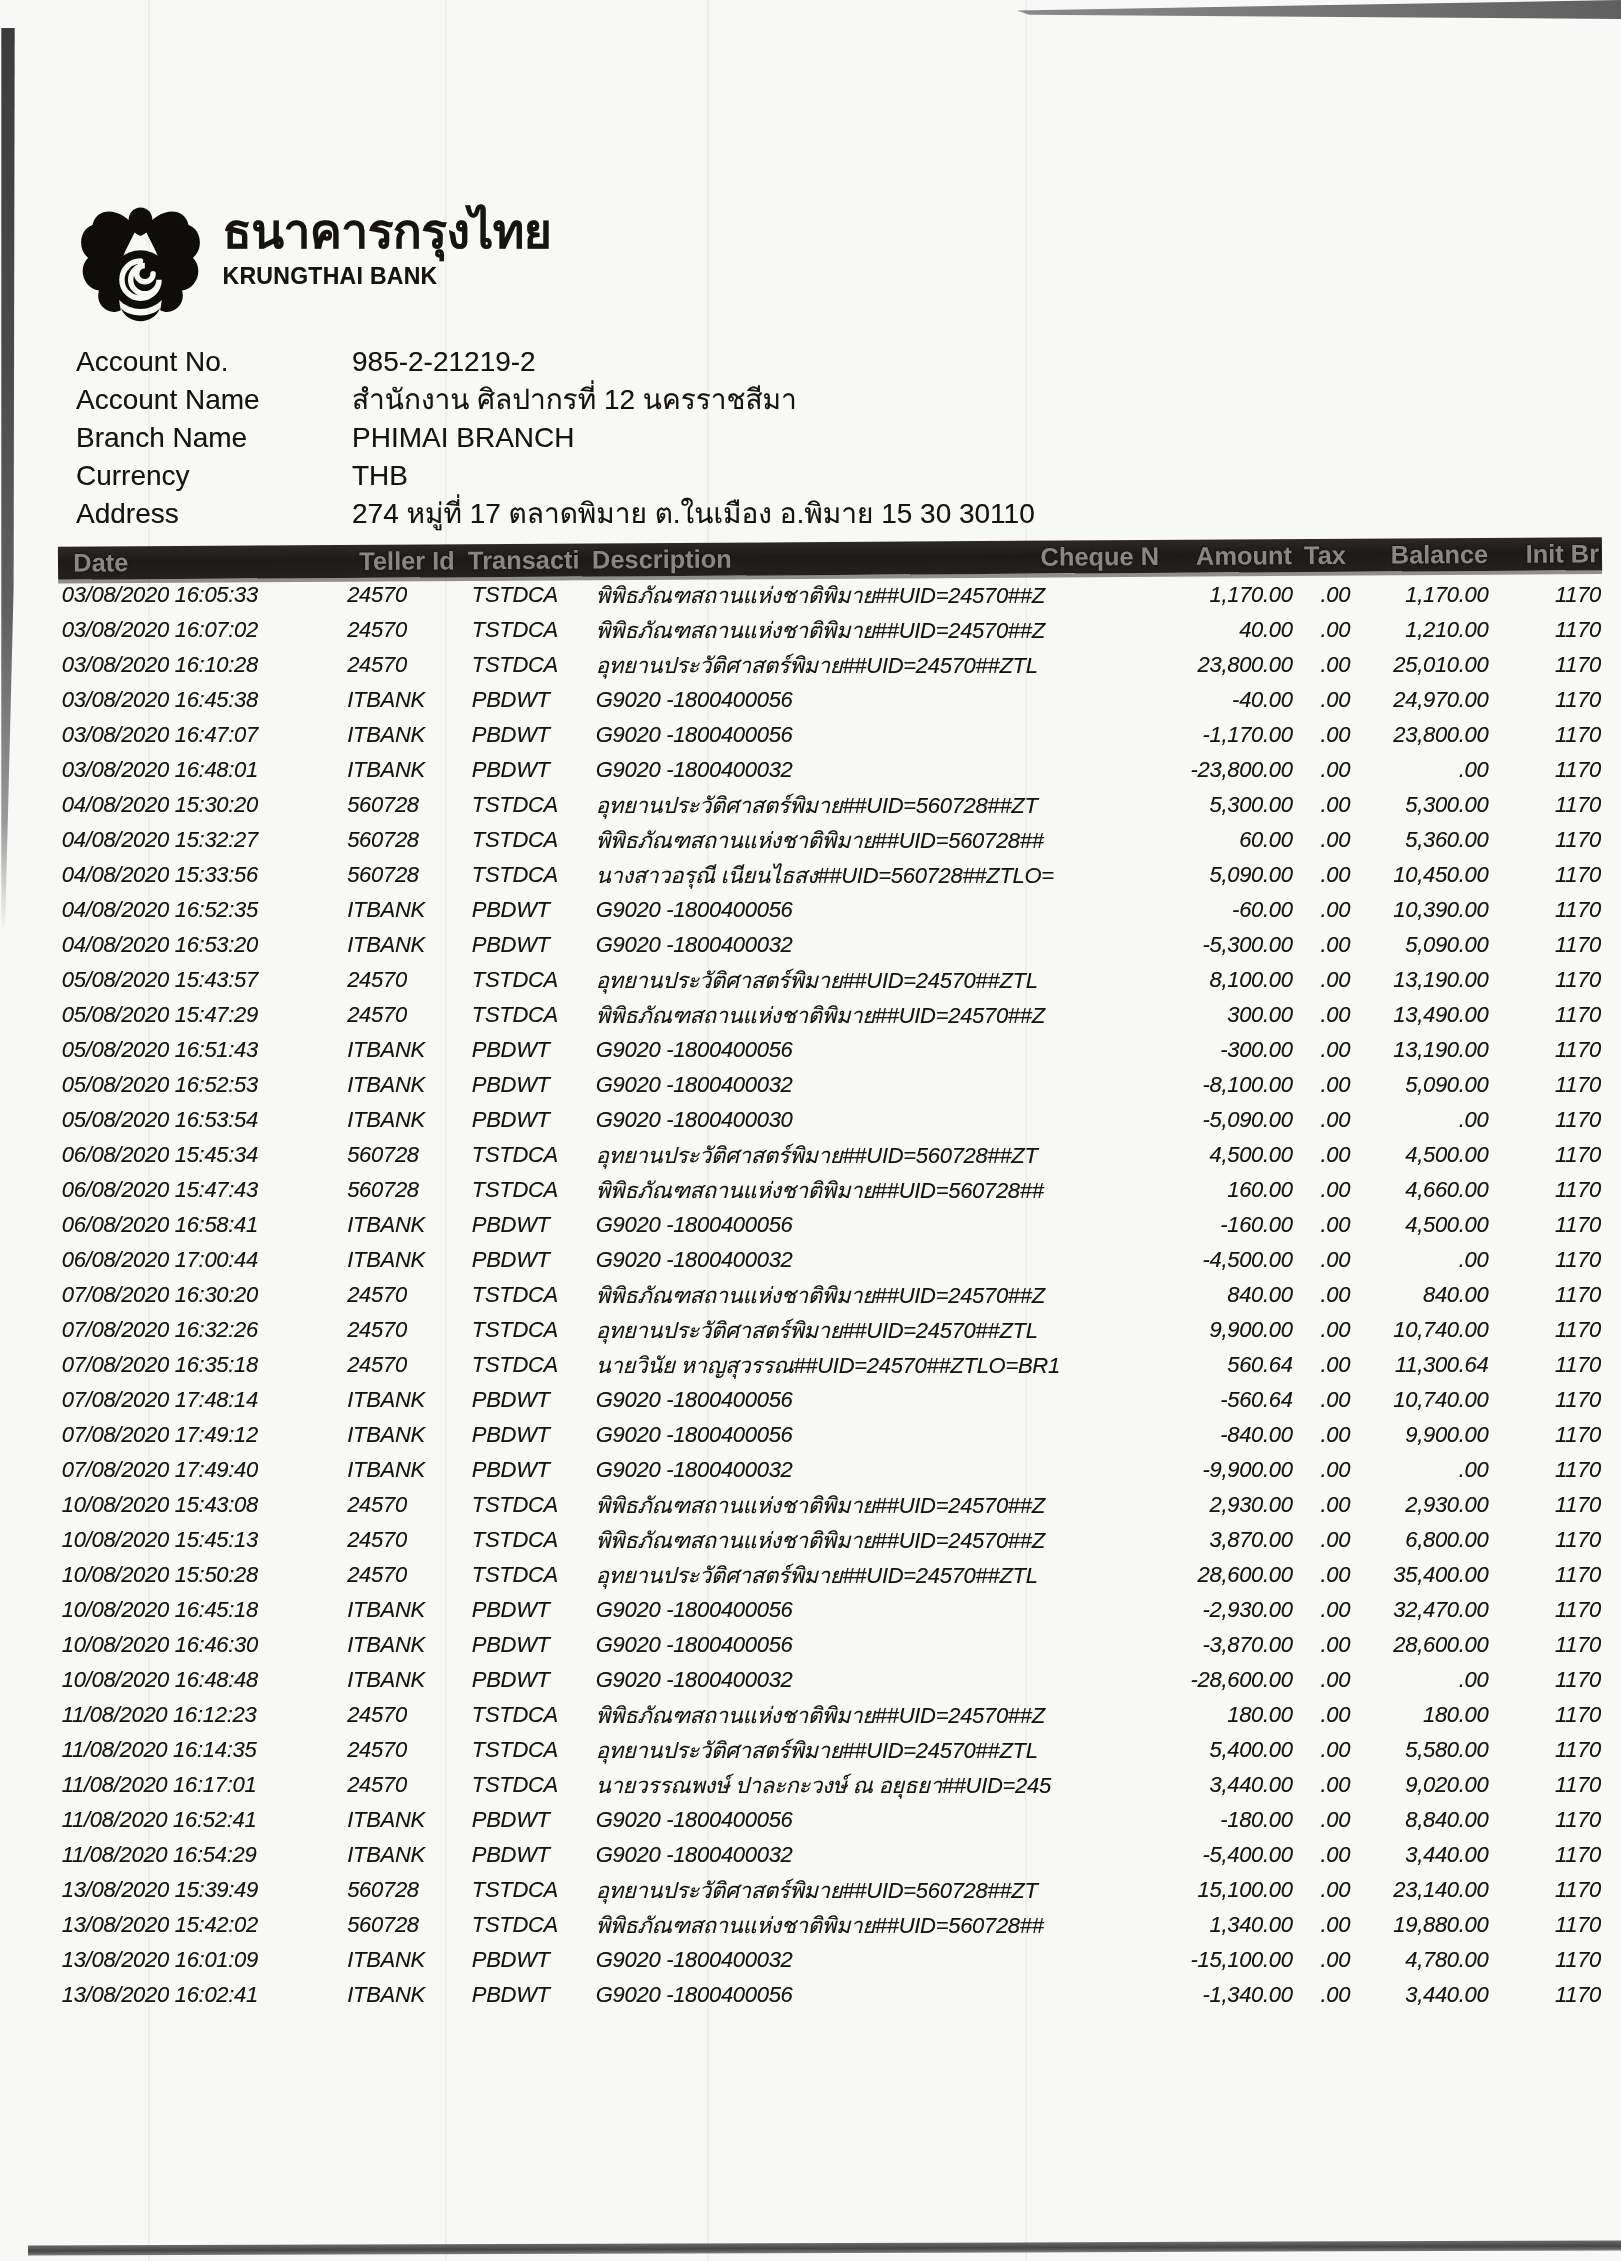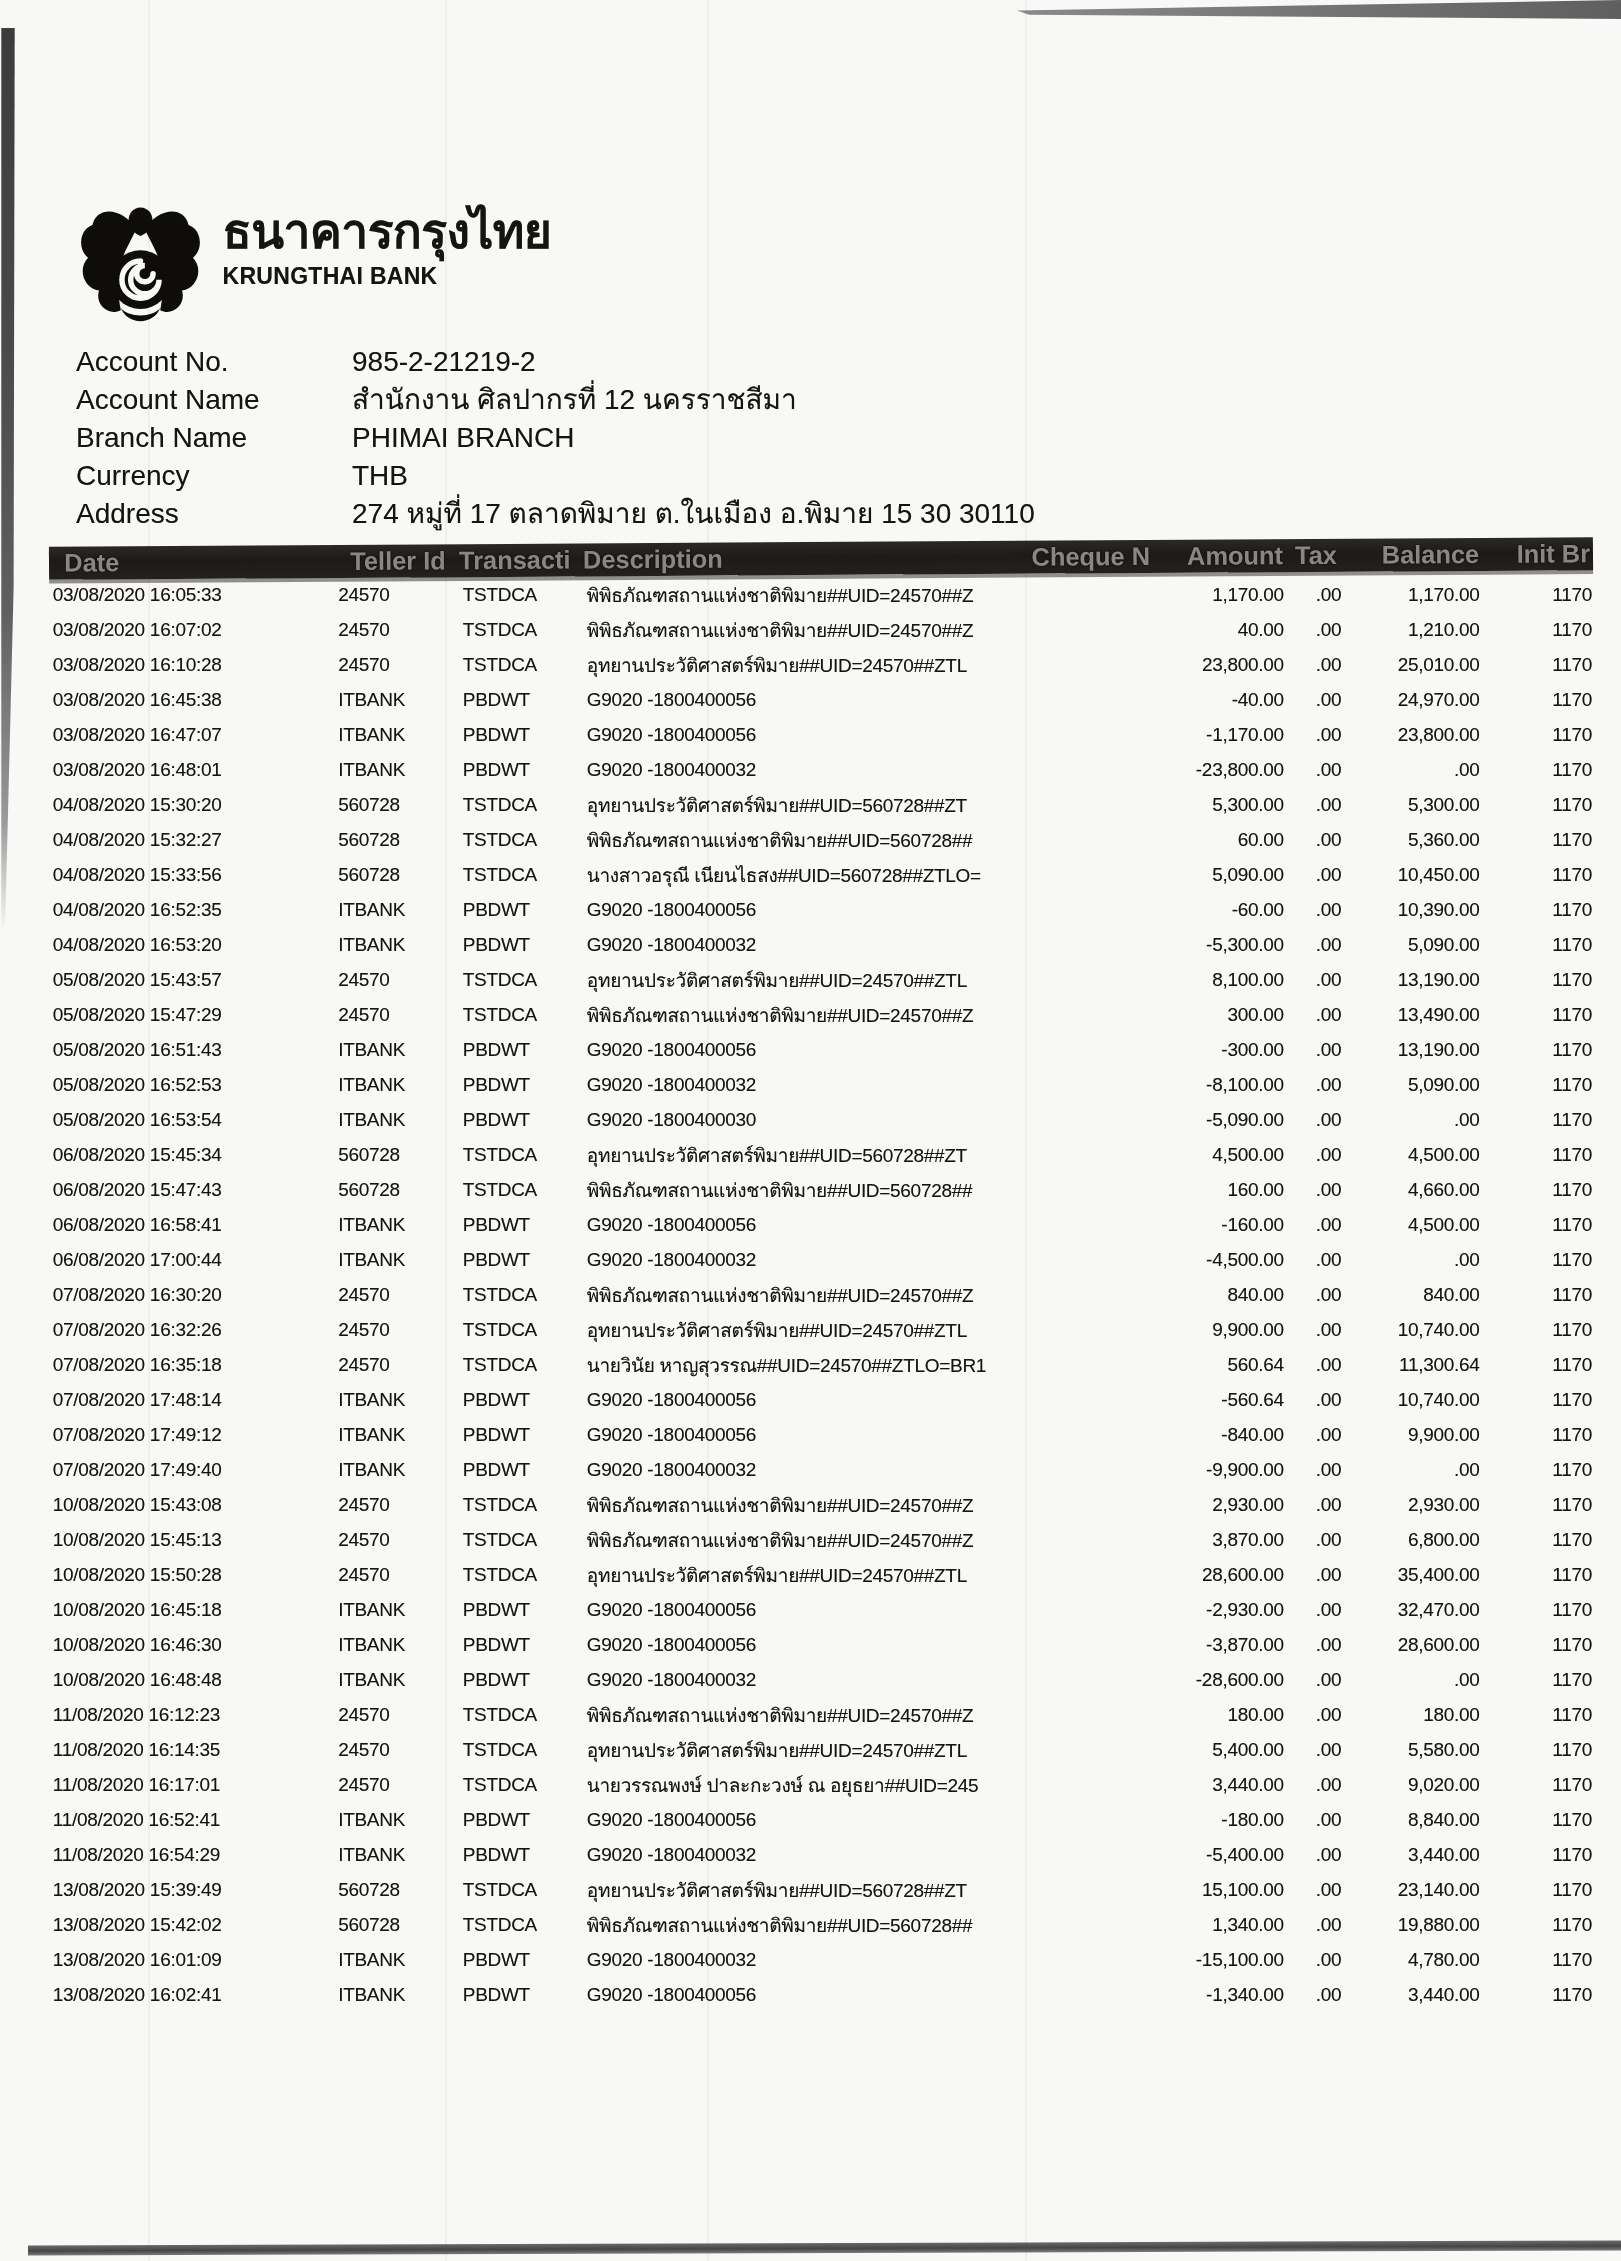--- a/index.html
+++ b/index.html
@@ -40,35 +40,35 @@
              text-shadow:0 0 0.6px rgba(20,20,20,.45); }
 
   
   .account-info{ position:absolute; left:50px; top:343px; font-size:28px; line-height:38px; }
   .acct-row{ display:flex; white-space:nowrap; }
   .acct-label{ width:276px; flex:0 0 276px; }
   .acct-value{ flex:1; }
   .account-info, .table-area { text-shadow:0 0 0.6px rgba(25,22,20,.4);margin-left:26px; }
 
   
-  .table-area{ position:absolute; left:23px; top:542px; width:1544px; }
+  .table-area{ position:absolute; left:32px; top:542px; width:1544px; }
   .thead{
     display:grid; grid-template-columns:286px 124px 124px 432px 172px 99px 60px 137px 110px;
     align-items:center; height:33px;
     background:linear-gradient(180deg,#2b2825 0%, var(--header-bar-bg,#1d1a18) 45%, #23201d 100%);
     color: var(--header-bar-text,#8a8683);
     font-size:25.4px; font-weight:bold; white-space:nowrap;
     transform:rotate(-0.35deg);
     box-shadow:0 3.8px 0 rgba(60,56,52,0.55);
     text-shadow:0 0 1.9px rgba(0,0,0,0.9), 0 0 0.6px rgba(255,255,255,0.18);
   }
   .tbody{ position:relative; margin-top:2.5px; }
   .trow{
     display:grid; grid-template-columns:286px 124px 124px 432px 270px 60px 137px 110px;
-    align-items:center; height:35px; font-size:19px; letter-spacing:-0.3px; white-space:nowrap;
+    align-items:center; height:35px; font-size:22px; letter-spacing:-0.3px; white-space:nowrap;font-style:italic;
   }
   .cell{ overflow:visible; }
   .c-date{ padding-left:3.8px; }
   .cell.c-teller{ padding-left:3.2px; }
   .cell.c-trans{ padding-left:3.8px; }
   .cell.c-desc{ padding-left:3.8px; }
   .cell.c-amount{ text-align:right; padding-right:1.3px; }
   .cell.c-tax{ text-align:right; padding-right:3.8px; }
   .cell.c-balance{ text-align:right; padding-right:2.5px; }
   .cell.c-init{ padding-left:10.2px;text-align:right; }

